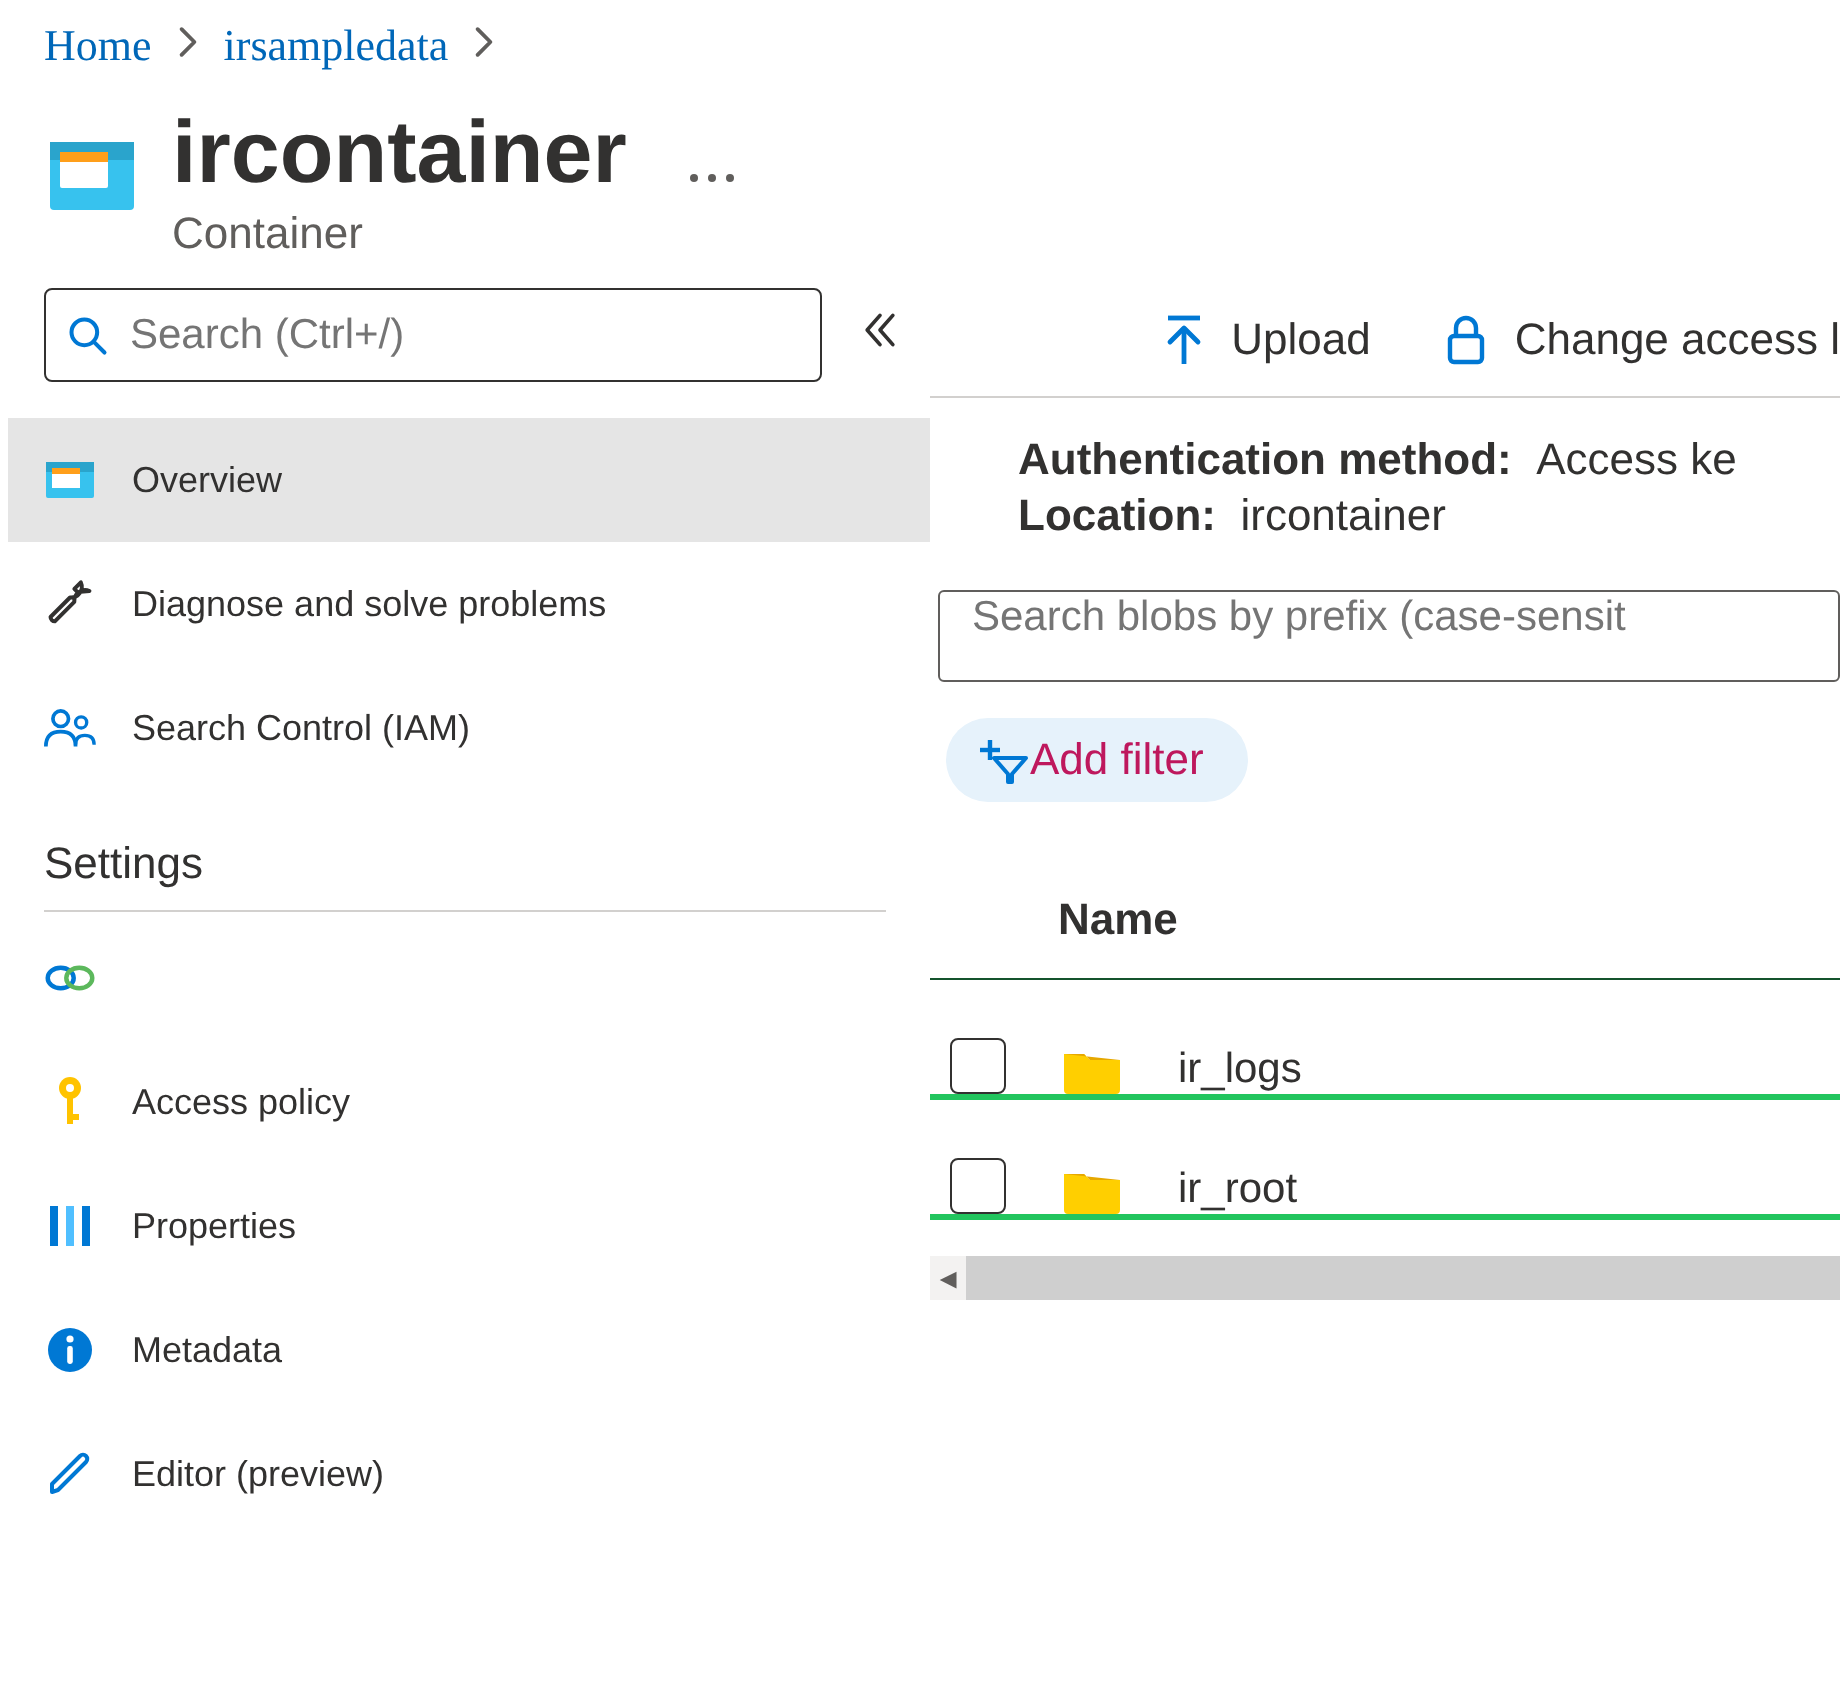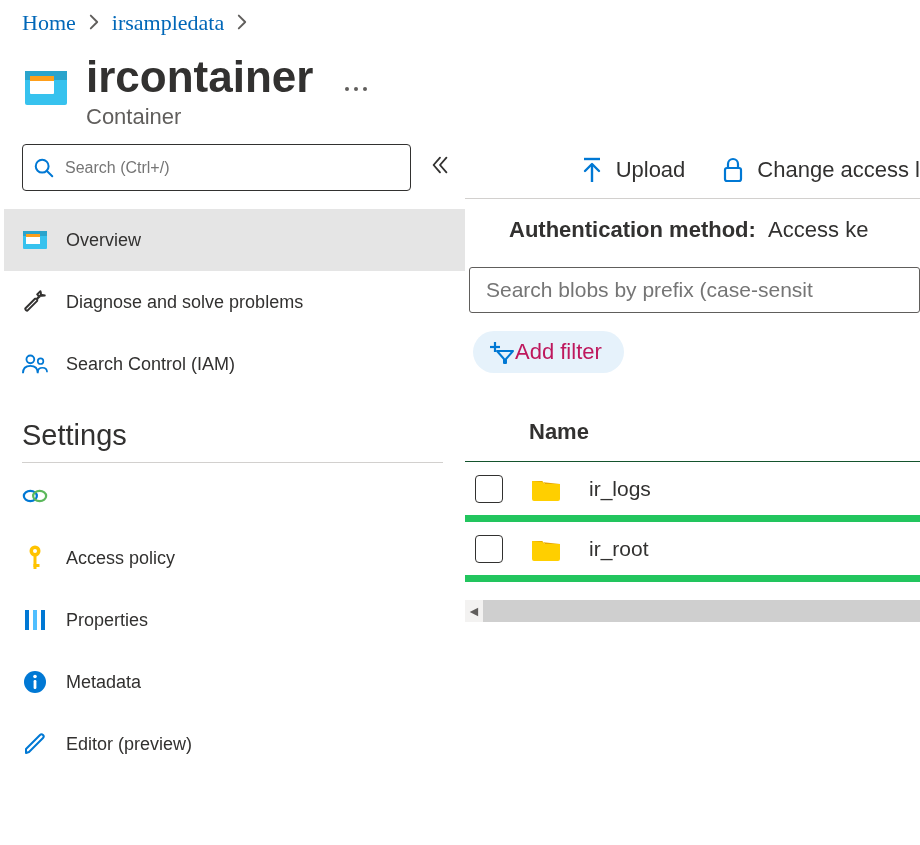--- a/index.html
+++ b/index.html
@@ -82,21 +82,21 @@
     align-items: center;
     border: 1.5px solid #323130;
     border-radius: 4px;
     padding: 6px 10px;
     height: 47px;
   }
   .search-wrap svg { flex-shrink:0; }
   .search-wrap input {
     border: none;
     outline: none;
-    font-size: 16px;
+    font-size: 21px;
     color: #605e5c;
     width: 100%;
     margin-left: 8px;
     font-family: inherit;
   }
   .collapse-icon { color: #323130; cursor:pointer; }
 
   .nav-item {
     display: flex;
     align-items: center;
@@ -104,21 +104,21 @@
     height: 62px;
     padding-left: 18px;
     font-size: 18px;
     color: #323130;
     cursor: pointer;
   }
   .nav-item.active { background: #e5e5e5; }
   .nav-icon { width: 26px; height: 26px; display:flex; align-items:center; justify-content:center; }
 
   .section-header {
-    font-size: 29px;
+    font-size: 22px;
     color: #323130;
     padding: 24px 18px 10px 18px;
   }
   .section-divider {
     border: none;
     border-top: 1px solid #d2d0ce;
     margin: 0 22px 2px 18px;
   }
 
   
@@ -148,21 +148,21 @@
 
   .meta-block { padding: 18px 0 10px 4px; font-size:22px; }
   .meta-line { margin-bottom:2px; }
   .meta-line b { font-weight:600;margin-left:40px; }
 
   .blob-search {
     margin: 12px 0 18px 4px;
     border: 1.5px solid #605e5c;
     border-radius: 3px;
     height: 46px;
-    display:flex; align-items:center;
+    display:flex; align-items:flex-start;
     padding: 0 14px;
   }
   .blob-search input {
     border:none; outline:none;
     width:100%;
     font-size:21px;
     color:#605e5c;
     font-family:inherit;
   }
 
@@ -182,23 +182,23 @@
   }
   .table-header {
     display:flex; align-items:center;
     padding: 0 0 16px 10px;
     border-bottom: 1px solid #14532d;
   }
   .col-check { width: 56px; }
   .col-icon  { width: 44px; }
   .col-name-h { font-size:22px; font-weight:600; padding-left: 54px; }
   .table-row {
-    display:flex; align-items:center;
+    display:flex; align-items:flex-end;
     height: 60px;
-    border-bottom: 7px solid #22c55e;
+    border-bottom: 3px solid #22c55e;
     padding-left: 10px;
   }
   .checkbox {
     width: 28px; height:28px;
     border: 1.5px solid #323130;
     border-radius: 4px;
     cursor:pointer;
   }
   .folder-icon svg { display:block; }
   .row-name { font-size:21px; margin-left: 14px; }
@@ -376,20 +376,24 @@
         </svg>
         <span>Change access l</span>
       </div>
     </div>
 
     <div class="meta-block">
       <div class="meta-line">
         <b>Authentication method:</b>
         &nbsp;<span>Access ke</span>
       </div>
+      <div class="meta-line">
+        <b>Location:</b>
+        &nbsp;<span>ircontainer</span>
+      </div>
     </div>
 
     <div class="blob-search">
       <input type="text" placeholder="Search blobs by prefix (case-sensit" style="">
     </div>
 
     <div class="filter-chip">
       <svg width="26" height="24" viewBox="0 0 26 24">
         <line x1="6" y1="2" x2="6" y2="12" stroke="#0078d4" stroke-width="2.2"></line>
         <line x1="1" y1="7" x2="11" y2="7" stroke="#0078d4" stroke-width="2.2"></line>

